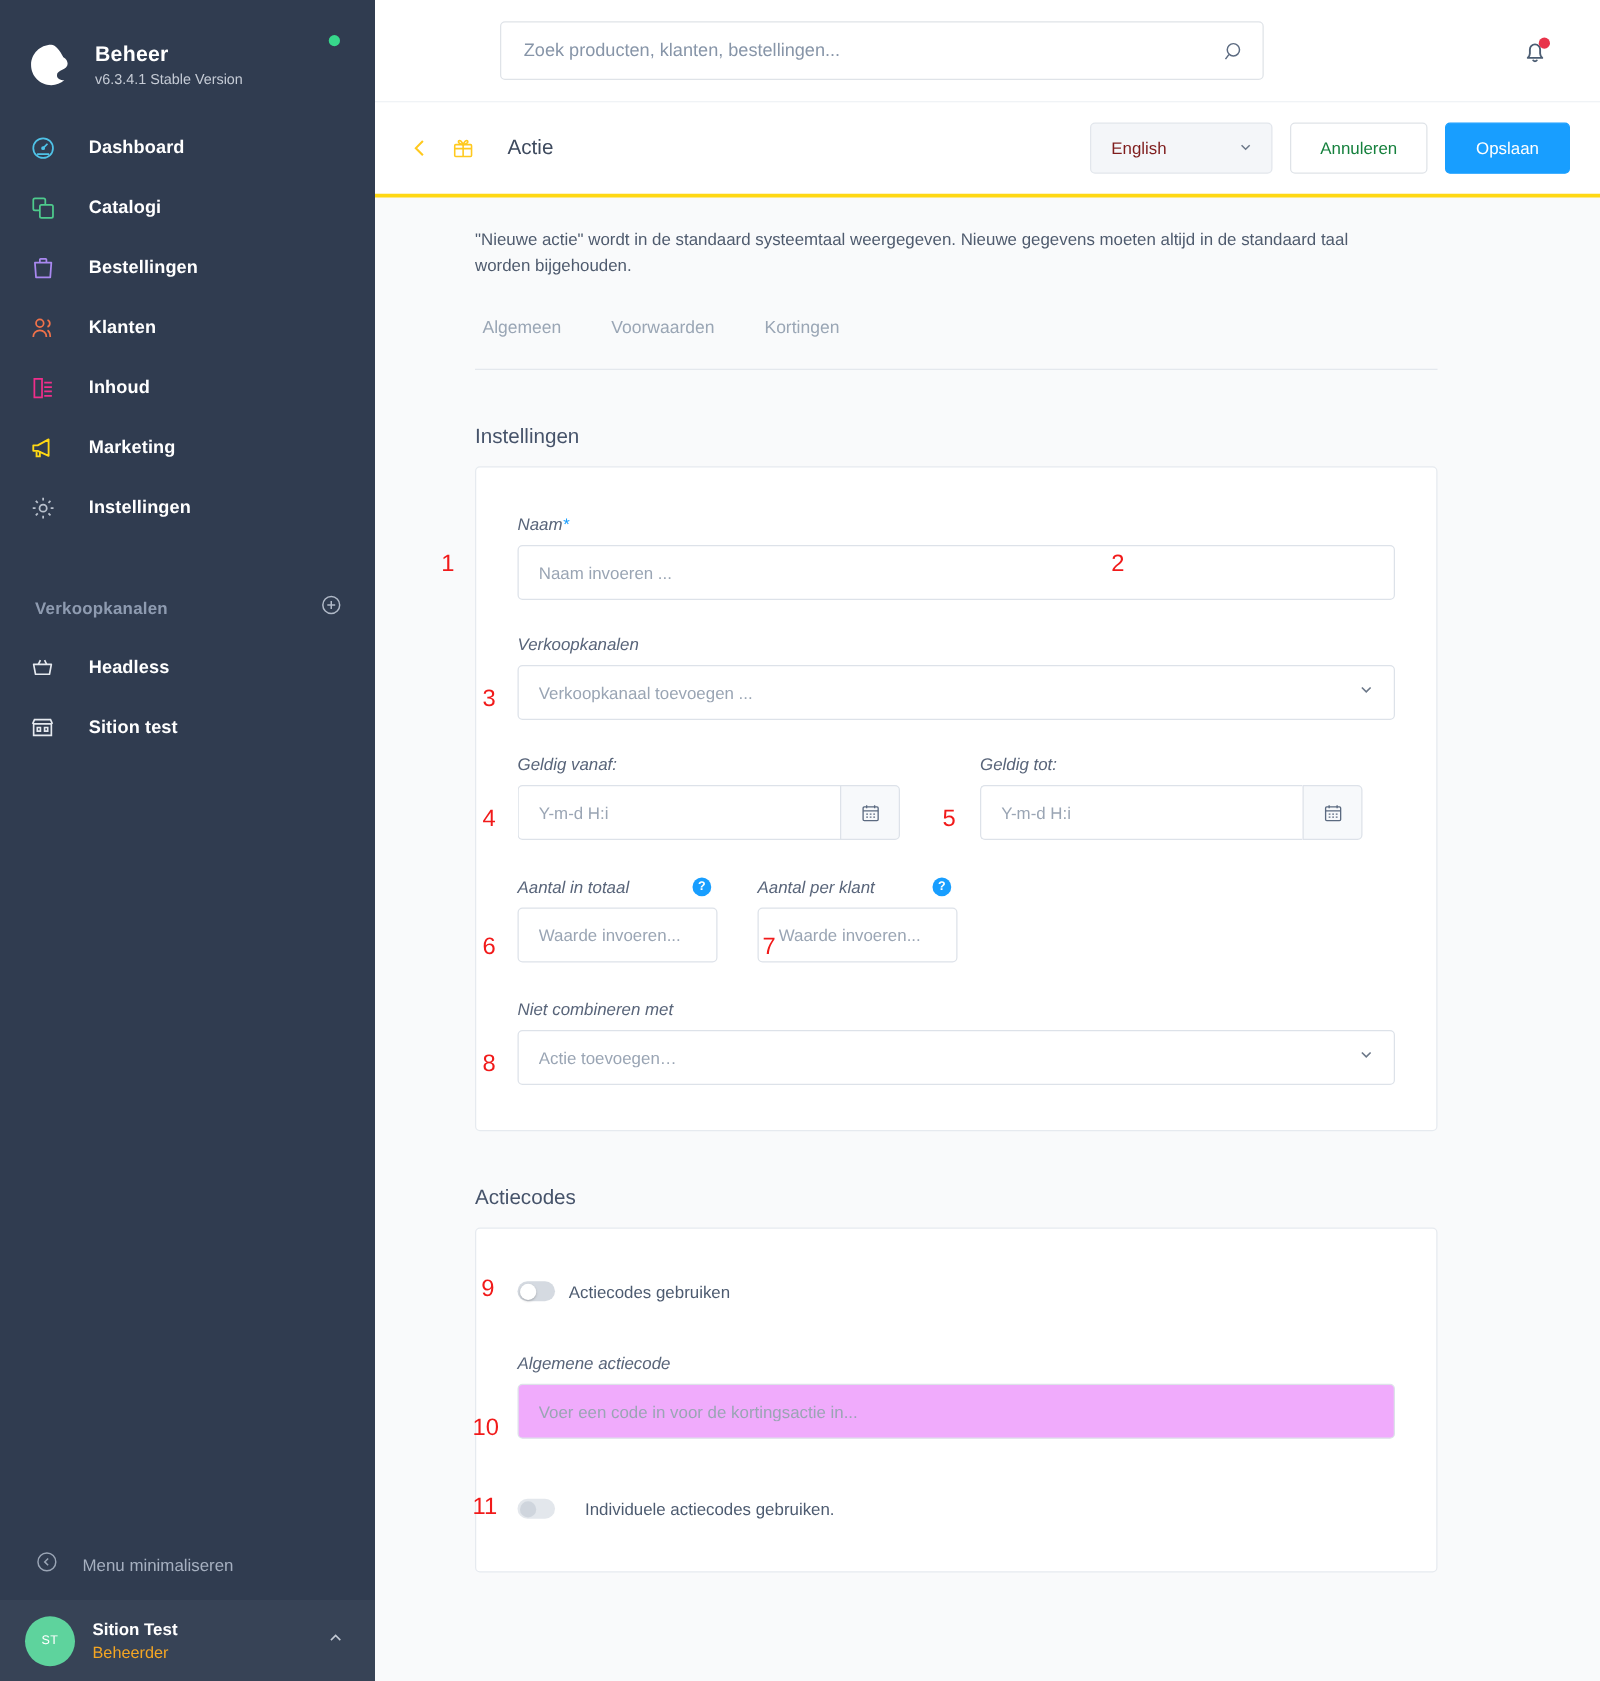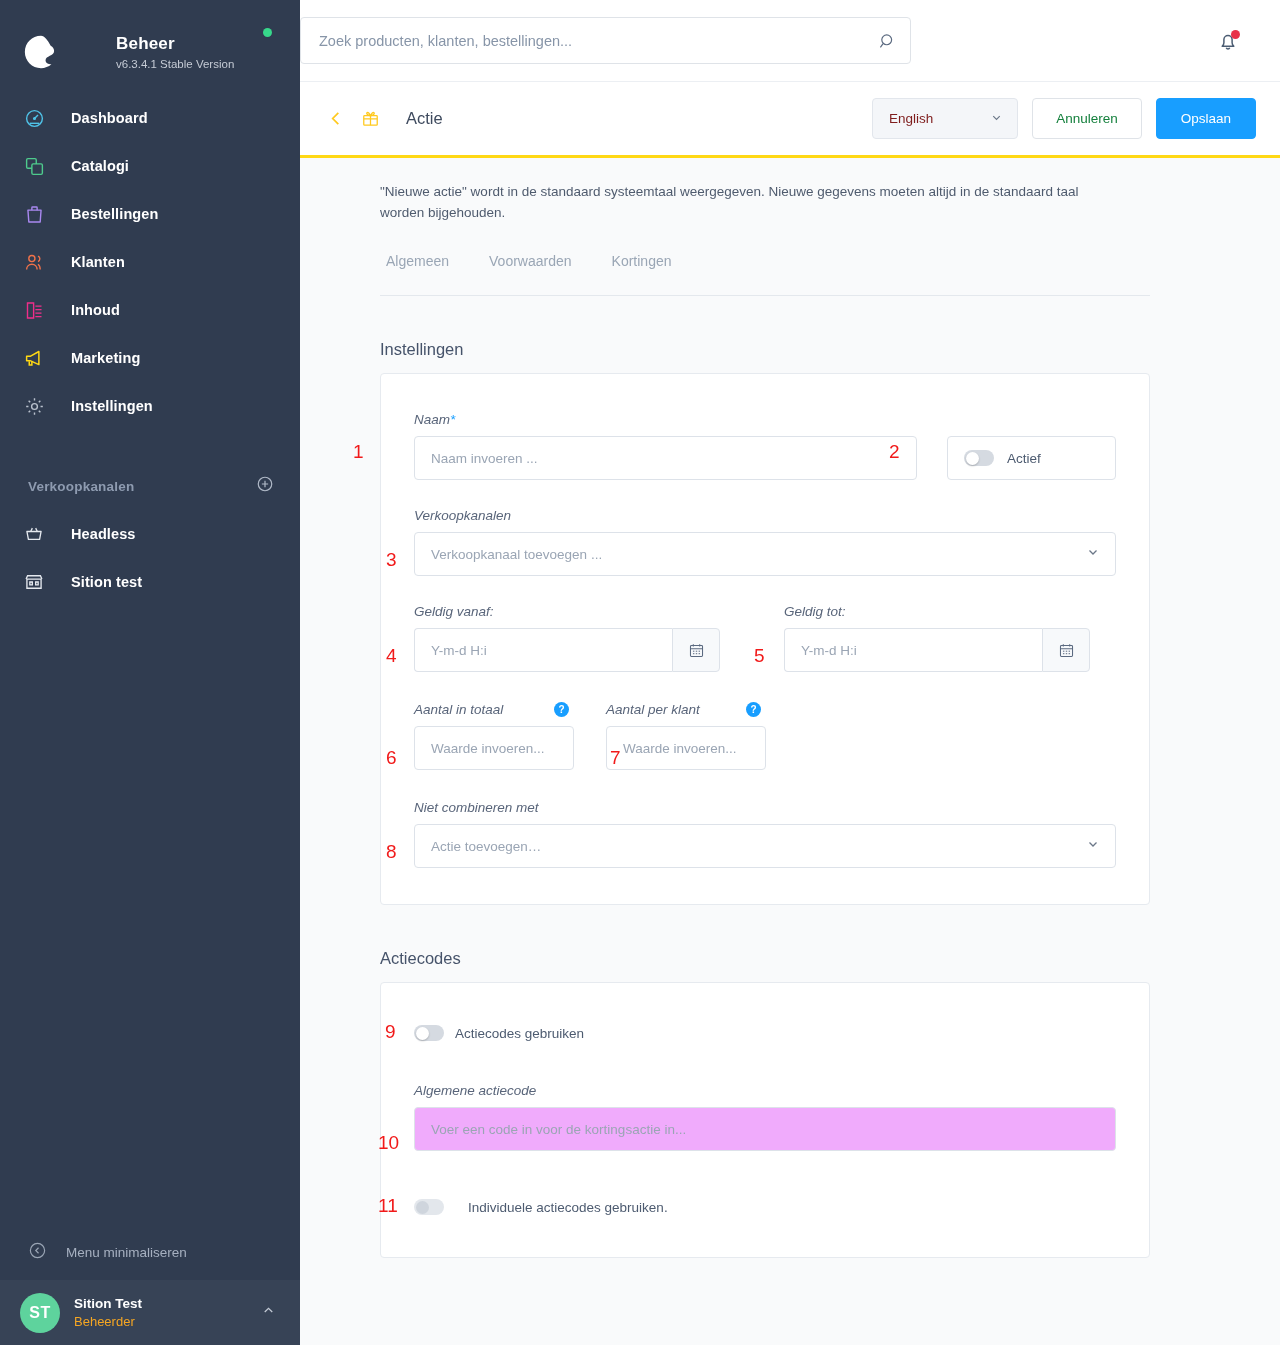--- a/index.html
+++ b/index.html
@@ -11,21 +11,21 @@
   }
   .app { display: flex; width: 1280px; height: 1345px; position: relative; }
 
   
   .sidebar {
     width: 300px; height: 1345px;
     background: #303c50;
     display: flex; flex-direction: column;
     position: relative; flex: 0 0 300px;
   }
-  .brand { display: flex; align-items: center; padding: 26px 0 0 22px; height: 78px; position: relative; gap: 40px; }
+  .brand { display: flex; align-items: center; padding: 26px 0 0 22px; height: 78px; position: relative; }
   .brand-logo { width: 38px; height: 38px; flex: 0 0 38px; margin-right: 16px; }
   .brand-text { display: flex; flex-direction: column; justify-content: center; }
   .brand-title { color: #fff; font-size: 17px; font-weight: bold; line-height: 22px; letter-spacing: .2px; }
   .brand-version { color: #c5cbd5; font-size: 11.5px; line-height: 16px; margin-top: 1px; }
   .brand-dot { position: absolute; right: 28px; top: 28px; width: 9px; height: 9px; border-radius: 50%; background: #37d88b; }
 
   .nav { margin-top: 16px; }
   .nav-item {
     display: flex; align-items: center;
     height: 48px; padding-left: 24px; cursor: pointer;
@@ -44,36 +44,36 @@
   .minimize {
     display: flex; align-items: center; height: 56px; padding-left: 28px; cursor: pointer;
   }
   .minimize-label { color: #a6b0c0; font-size: 13.5px; margin-left: 19px; }
   .userbar {
     display: flex; align-items: center; height: 65px;
     background: #374356; padding: 0 24px 0 20px; cursor: pointer;
   }
   .avatar {
     width: 40px; height: 40px; flex: 0 0 40px; border-radius: 50%;
-    background: #5ed39d; color: #fff; font-size: 16px; font-weight: bold;
+    background: #5ed39d; color: #fff; font-size: 10px; font-weight: normal;
     display: flex; align-items: center; justify-content: center; letter-spacing: .5px;
   }
   .user-text { margin-left: 14px; flex: 1; }
   .user-name { color: #fff; font-size: 13.5px; font-weight: bold; line-height: 18px; }
   .user-role { color: #f5a623; font-size: 13px; line-height: 17px; }
   .user-caret { color: #c3cad5; }
 
   
   .main { flex: 1; display: flex; flex-direction: column; background: #f9fafb; min-width: 0; }
 
   .topbar {
     height: 82px; background: #fff; display: flex; align-items: center;
     padding: 0 24px 0 0; border-bottom: 1px solid #eceff3; flex: 0 0 82px;
   }
-  .search-wrap { position: relative; width: 611px; }
+  .search-wrap { position: relative; margin-left: 100px; width: 611px; }
   .search-input {
     width: 100%; height: 47px; border: 1px solid #dfe3e8; border-radius: 4px;
     padding: 0 46px 0 18px; font-size: 14.5px; color: #4a5568;
     font-family: "Liberation Sans", sans-serif; outline: none; background: #fff;
   }
   .search-input::placeholder { color: #8795a8; }
   .search-icon-btn {
     position: absolute; right: 14px; top: 50%; transform: translateY(-50%);
     cursor: pointer; display: flex;
   }
@@ -389,26 +389,20 @@
         <span class="marker" style="left:-28px; top:68px;">1</span>
         <span class="marker" style="left:508px; top:68px;">2</span>
 
         <div class="name-row">
           <div style="flex:1">
             <label class="fld-label">
               <span>Naam</span><span class="req">*</span>
             </label>
             <input class="inp" value="" placeholder="Naam invoeren ..." style="">
           </div>
-          <div class="actief-box">
-            <span class="toggle">
-                <span class="knob"></span>
-              </span>
-            <span class="toggle-label">Actief</span>
-          </div>
         </div>
 
         <div style="margin-top:28px; position:relative;">
           <span class="marker" style="left:-28px; top:42px;">3</span>
           <label class="fld-label">Verkoopkanalen</label>
           <div class="select-wrap">
             <input class="inp" value="" readonly="" placeholder="Verkoopkanaal toevoegen ..." style="">
             <span class="caret">
               <svg width="14" height="14" viewBox="0 0 24 24" fill="none" stroke="#6b7788" stroke-width="2.2">
                   <path d="M6 9.5l6 6 6-6"></path>

